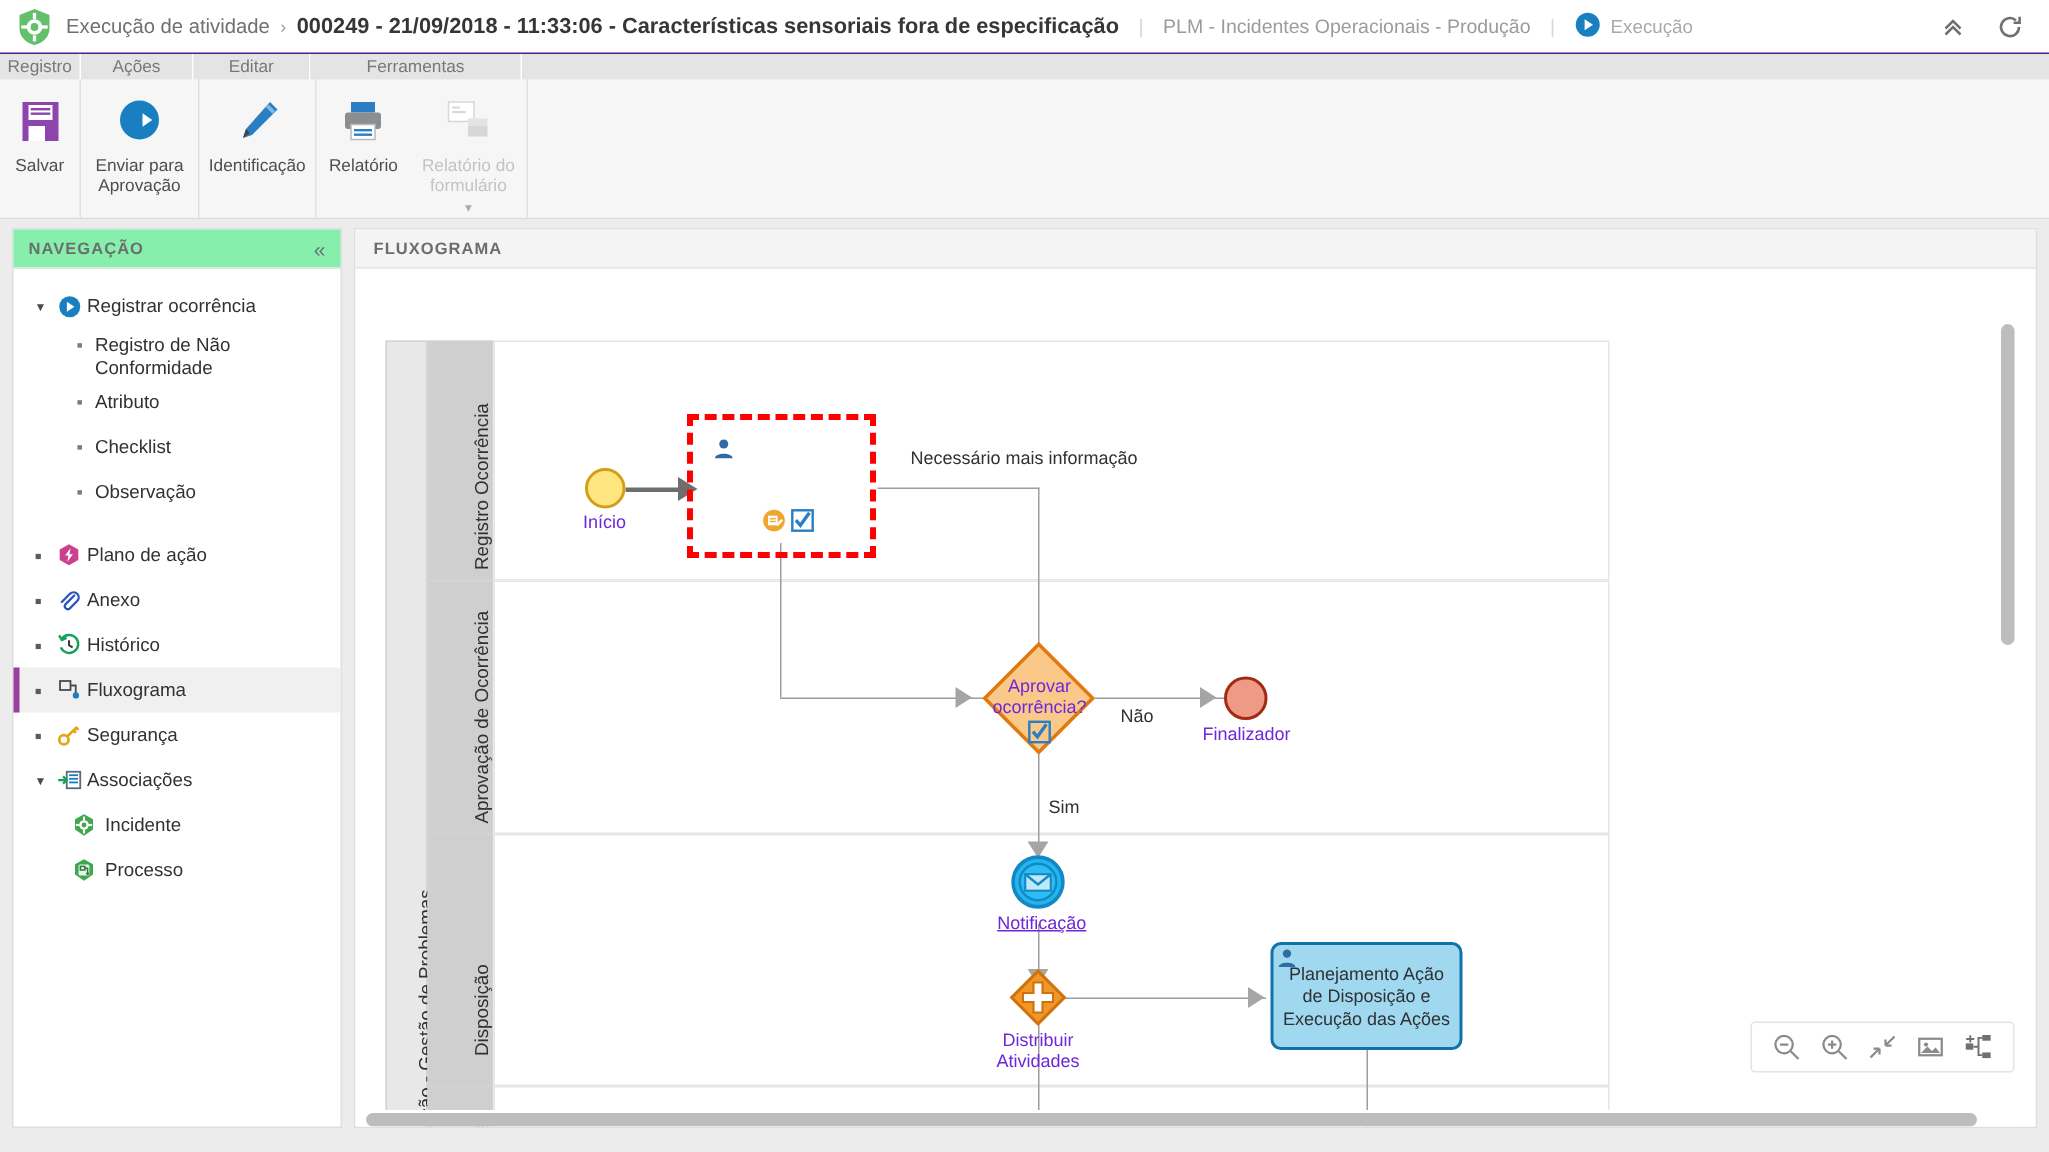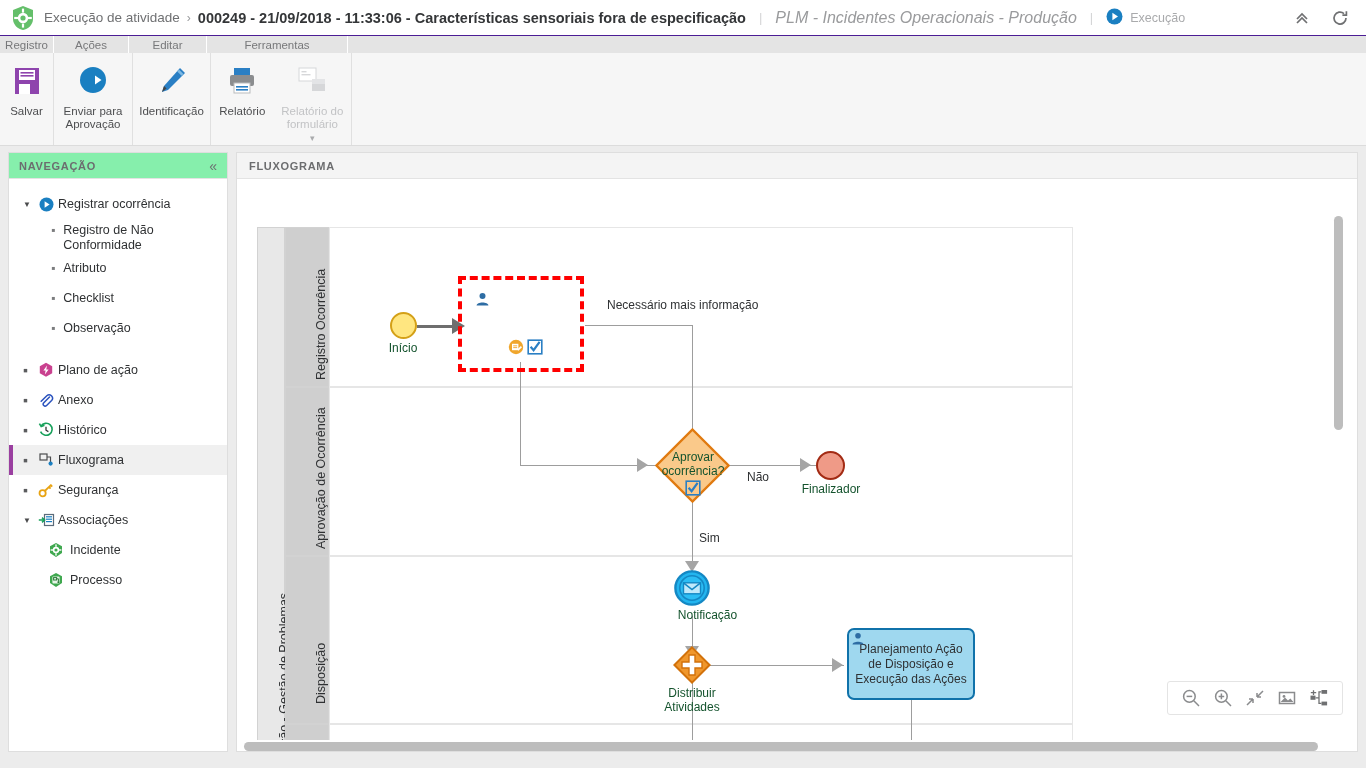--- a/index.html
+++ b/index.html
@@ -25,21 +25,21 @@
   .hdr-module {
     font-size: 13.5px; color: #6f7072; white-space: nowrap;
   }
   .hdr-sep-chev {
     color: #9b9c9e; font-size: 12px; margin: 0 7px; flex: 0 0 auto;
   }
   .hdr-title {
     font-size: 14.5px; font-weight: bold; color: #343638; white-space: nowrap;
   }
   .hdr-pipe { color: #d4d5d6; margin: 0 13px; font-size: 13px; }
-  .hdr-sub { font-size: 16px; color: #9a9b9d; white-space: nowrap; font-style: italic; }
+  .hdr-sub { font-size: 13px; color: #9a9b9d; white-space: nowrap; }
   .hdr-status {
     display: flex; align-items: center; gap: 7px;
     font-size: 12.5px; color: #a9aaac; white-space: nowrap;
   }
   .hdr-right { margin-left: auto; display: flex; align-items: center; gap: 18px; padding-right: 6px; }
   .hdr-icon-btn { width: 20px; height: 20px; cursor: pointer; }
 
   
   #ribbon {
     position: absolute; left: 0; top: 36px;
@@ -197,21 +197,21 @@
   .arrow.down-flat {
     border-left: 8px solid transparent; border-right: 8px solid transparent;
     border-top: 4px solid #a5a5a5;
   }
 
   .edge-label {
     position: absolute; font-size: 12px; color: #2f3133; white-space: nowrap;
   }
 
   .node-label {
-    position: absolute; font-size: 12px; color: #14532d;
+    position: absolute; font-size: 12px; color: #6d28d9;
     text-align: center; white-space: pre-line; line-height: 14px;
   }
 
   .ev-circle {
     position: absolute; border-radius: 50%;
   }
   .ev-start { background: #ffe680; border: 2px solid #d4a017; }
   .ev-end   { background: #ef9a87; border: 2px solid #a32b14; }
 
   .task-box {
@@ -620,21 +620,21 @@
       <div class="node-label" style="left:556px; top:302px; width:76px;">Finalizador</div>
 
       <div style="position:absolute; left:437px; top:390px;">
         <svg width="36" height="36" viewBox="0 0 36 36">
           <circle cx="18" cy="18" r="16.6" fill="#22b5ef" stroke="#1488c4" stroke-width="2.4"></circle>
           <circle cx="18" cy="18" r="12.2" fill="#2bbdf4" stroke="#1488c4" stroke-width="1.6"></circle>
           <rect x="9.5" y="12.8" width="17" height="11" fill="#bfe9fb" stroke="#1488c4" stroke-width="1.4"></rect>
           <path d="M9.5 12.8 L18 19.6 L26.5 12.8" fill="none" stroke="#1488c4" stroke-width="1.6"></path>
         </svg>
       </div>
-      <div class="node-label" style="left:426px; top:428px; width:89px;">Notificação</div>
+      <div class="node-label" style="left:413px; top:428px; width:89px;text-decoration:underline;">Notificação</div>
 
       <div style="position:absolute; left:436px; top:466px;">
         <svg width="38" height="38" viewBox="0 0 38 38">
           <path d="M19 1.4 L36.6 19 L19 36.6 L1.4 19 Z" fill="#f0972c" stroke="#d2710a" stroke-width="2"></path>
           <path d="M16 9 h6 v7 h7 v6 h-7 v7 h-6 v-7 h-7 v-6 h7 z" fill="#fff" stroke="#d2710a" stroke-width="1.4"></path>
         </svg>
       </div>
       <div class="node-label" style="left:412px; top:506px; width:86px;">Distribuir
 Atividades</div>
 

